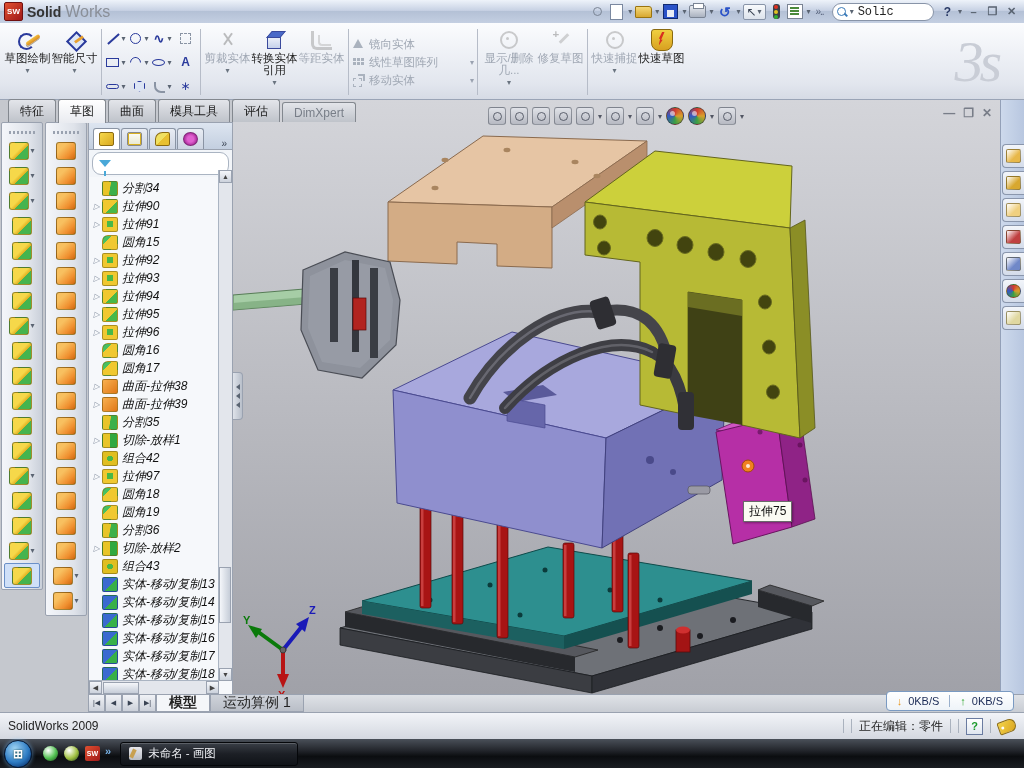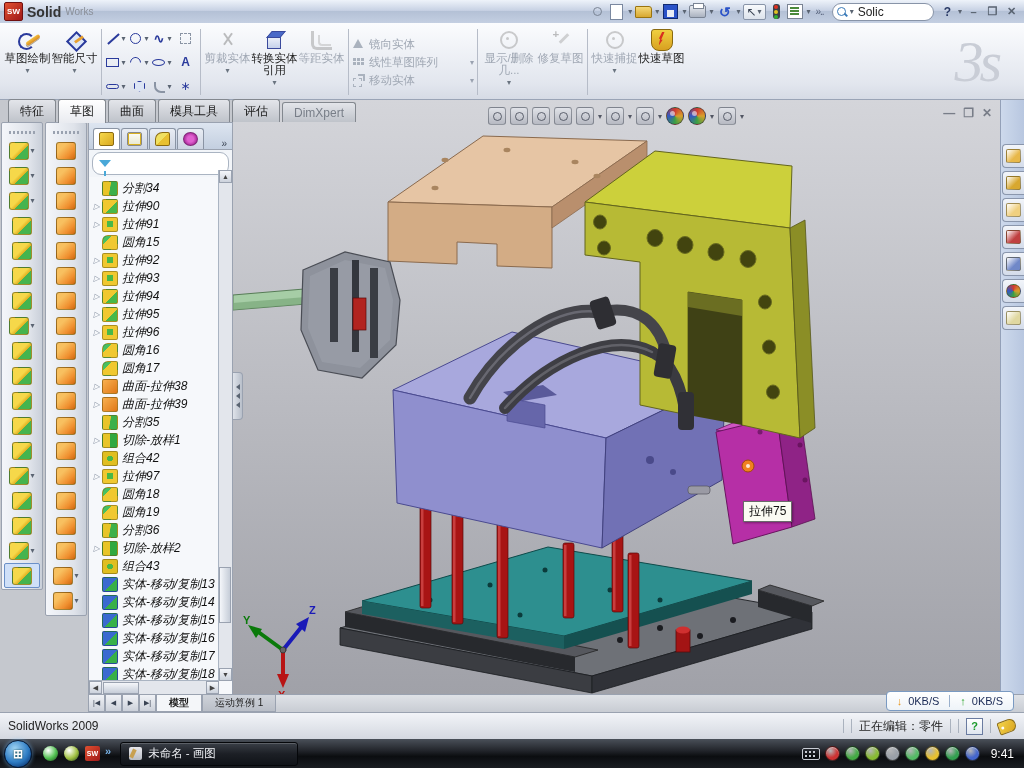--- a/index.html
+++ b/index.html
@@ -7,21 +7,21 @@
   #app{position:relative;width:1024px;height:768px;background:#c5c8ce;}
 
   
   #titlebar{position:absolute;left:0;top:0;width:1024px;height:23px;
     background:linear-gradient(#eef3fa,#c8d2e4 45%,#b4c1d6 50%,#c4cfe2);
     display:flex;align-items:center;border-bottom:1px solid #8d99ad;}
   .tb-logo{display:flex;align-items:center;gap:4px;padding:0 10px 0 4px;}
   .sw-cube{display:inline-flex;align-items:center;justify-content:center;width:17px;height:17px;
     background:linear-gradient(135deg,#e05030,#a01818);color:#fff;font-size:8px;font-weight:bold;border-radius:2px;border:1px solid #701010;}
   .lg-solid{font-weight:bold;color:#333;font-size:14px;}
-  .lg-works{color:#8a8f98;font-size:10px;}
+  .lg-works{color:#8a8f98;font-size:16px;}
   #menubar{display:flex;gap:2px;margin-left:8px;}
   .menu-item{padding:3px 9px;color:#1c2844;cursor:default;}
   .tb-tools{margin-left:auto;display:flex;align-items:center;gap:2px;padding-right:4px;}
   .ti{width:17px;height:16px;display:inline-flex;align-items:center;justify-content:center;position:relative;}
   .caret{font-size:8px;color:#5a6472;margin:0 1px;}
   .ico-pin{width:7px;height:7px;border:1.5px solid #7a8494;border-radius:50%;margin:0 4px;}
   .ico-new{width:11px;height:14px;background:#fff;border:1px solid #7a88a0;}
   .ico-open{width:15px;height:10px;background:linear-gradient(#f4d879,#d8a830);border:1px solid #9a7410;border-radius:1px 3px 1px 1px;}
   .ico-save{width:13px;height:13px;background:#2a52c8;border:1px solid #102a70;position:relative;}
   .ico-save::after{content:"";position:absolute;left:3px;top:5px;width:7px;height:7px;background:#e8ecf4;}
@@ -31,21 +31,21 @@
   .sel-box{border:1px solid #8894a8;background:linear-gradient(#f8fafc,#dde3ec);border-radius:2px;padding:0 2px;display:flex;align-items:center;}
   .ico-cursor{color:#3a4454;font-size:12px;}
   .ico-light{width:7px;height:15px;background:#3a4048;border-radius:3px;display:flex;flex-direction:column;align-items:center;justify-content:space-around;}
   .ico-light i{width:4px;height:4px;border-radius:50%;display:block;}
   .ico-list{width:14px;height:13px;background:#fff;border:1px solid #7a8494;position:relative;}
   .ico-list::after{content:"";position:absolute;left:2px;top:2px;width:9px;height:1.5px;background:#4a8a3a;box-shadow:0 3px 0 #4a8a3a,0 6px 0 #4a8a3a;}
   .ovf{color:#55607a;font-size:10px;letter-spacing:-1px;margin:0 2px;}
   .searchbox{display:flex;align-items:center;gap:3px;background:#fff;border:1px solid #8894a8;border-radius:9px;height:16px;padding:0 8px 0 4px;margin:0 4px;min-width:88px;}
   .mag{width:7px;height:7px;border:1.5px solid #3a7ab8;border-radius:50%;position:relative;}
   .mag::after{content:"";position:absolute;left:6px;top:6px;width:4px;height:1.5px;background:#3a7ab8;transform:rotate(45deg);}
-  .search-text{color:#222;}
+  .search-text{color:#222;font-family:Liberation Mono, monospace;}
   .helpq{color:#2a3a66;font-weight:bold;padding:0 4px;}
   .winbtn{width:17px;height:15px;display:inline-flex;align-items:center;justify-content:center;color:#5a6472;font-size:11px;font-weight:bold;}
 
   
   #cmdbar{position:absolute;left:0;top:23px;width:1024px;height:77px;
     background:linear-gradient(#fbfcfe,#e2e6ee 80%,#d6dbe5);border-bottom:1px solid #9aa4b6;
     display:flex;align-items:stretch;padding:2px 4px 0 4px;box-sizing:border-box;}
   .grp-sep{width:1px;background:#b6bcc8;margin:4px 3px;}
   .bigbtn{width:47px;display:flex;flex-direction:column;align-items:center;justify-content:flex-start;padding-top:3px;color:#222;text-align:center;line-height:12px;font-size:11.5px;}
   .bigbtn .bicon{height:24px;display:flex;align-items:center;justify-content:center;}
@@ -179,21 +179,21 @@
 
   
   #taskpane{position:absolute;right:0;top:0;width:24px;bottom:17px;background:linear-gradient(90deg,#cdd9ec,#b8c7e0);border-left:1px solid #93a0b8;display:flex;flex-direction:column;align-items:center;padding-top:44px;gap:3px;box-sizing:border-box;}
   .tpn-btn{width:21px;height:22px;border:1px solid #8a96ac;border-right:none;border-radius:4px 0 0 4px;background:linear-gradient(#f2f5fa,#d4dcea);display:flex;align-items:center;justify-content:center;}
   .tpn-ic{width:13px;height:12px;border-radius:2px;border:1px solid rgba(80,70,30,.5);}
   .tpn-ball{background:conic-gradient(#d23a2e,#d8a02c,#3aa044,#3458c4,#d23a2e);border-radius:50%;}
 
   
   #doctabs{position:absolute;left:88px;right:0;bottom:0;height:17px;background:linear-gradient(#dfe2e7,#c8ccd3);border-top:1px solid #9aa2b0;display:flex;align-items:stretch;}
   .nav-btn{width:17px;display:flex;align-items:center;justify-content:center;font-size:7px;color:#3a4454;background:linear-gradient(#f0f2f6,#ccd1da);border:1px solid #9aa2b0;border-top:none;box-sizing:border-box;}
-  .dtab{padding:1px 12px;font-size:10px;display:flex;align-items:center;border:1px solid #9aa2b0;border-top:none;color:#222;background:linear-gradient(#cfd3da,#b9bec7);}
+  .dtab{padding:1px 12px;font-size:14px;display:flex;align-items:center;border:1px solid #9aa2b0;border-top:none;color:#222;background:linear-gradient(#cfd3da,#b9bec7);}
   .dtab.active{background:#f4f6f9;font-weight:bold;}
   
   #netwidget{position:absolute;right:10px;bottom:1px;height:18px;background:linear-gradient(#ffffff,#eef3f8);border:1px solid #7a9ac2;border-radius:4px;display:flex;align-items:center;font-size:11px;color:#1a2a55;z-index:9;}
   #netwidget .seg{display:flex;align-items:center;gap:6px;padding:0 10px;}
   #netwidget .div{width:1px;height:12px;background:#9ab0cc;}
   .arr-dn{color:#e8971e;font-weight:bold;}
   .arr-up{color:#2da52d;font-weight:bold;}
 
   
   #statusbar{position:absolute;left:0;top:712px;width:1024px;height:27px;background:linear-gradient(#f2f4f8,#d4d8e0);border-top:1px solid #9aa2b0;display:flex;align-items:center;padding:0 8px;box-sizing:border-box;color:#222;}
@@ -943,28 +943,14 @@
         <span class="ql" style="background: radial-gradient(circle at 35% 30%, rgb(255, 255, 255) 0%, rgb(160, 192, 64) 55%, rgb(26, 58, 26)); border-radius: 50%;"></span>
         <span class="ql sw">SW</span>
       </div>
     <span class="ql-chev">»</span>
     <div id="taskbtns" style="display:flex;align-items:center;">
         <div class="taskbtn">
           <span class="tk-ic tk-paint"></span>
           <span>未命名 - 画图</span>
         </div>
       </div>
-    <div id="tray">
-      <span class="kbd"></span>
-      <span id="trayicons" style="display:flex;align-items:center;gap:5px;">
-          <span class="tray-dot" style="background: radial-gradient(circle at 35% 30%, rgba(255, 255, 255, 0.667) 0%, rgb(204, 51, 51) 55%);"></span>
-          <span class="tray-dot" style="background: radial-gradient(circle at 35% 30%, rgba(255, 255, 255, 0.667) 0%, rgb(68, 170, 68) 55%);"></span>
-          <span class="tray-dot" style="background: radial-gradient(circle at 35% 30%, rgba(255, 255, 255, 0.667) 0%, rgb(136, 187, 51) 55%);"></span>
-          <span class="tray-dot" style="background: radial-gradient(circle at 35% 30%, rgba(255, 255, 255, 0.667) 0%, rgb(154, 160, 168) 55%);"></span>
-          <span class="tray-dot" style="background: radial-gradient(circle at 35% 30%, rgba(255, 255, 255, 0.667) 0%, rgb(85, 187, 102) 55%);"></span>
-          <span class="tray-dot" style="background: radial-gradient(circle at 35% 30%, rgba(255, 255, 255, 0.667) 0%, rgb(232, 192, 48) 55%);"></span>
-          <span class="tray-dot" style="background: radial-gradient(circle at 35% 30%, rgba(255, 255, 255, 0.667) 0%, rgb(51, 160, 80) 55%);"></span>
-          <span class="tray-dot" style="background: radial-gradient(circle at 35% 30%, rgba(255, 255, 255, 0.667) 0%, rgb(68, 102, 204) 55%);"></span>
-        </span>
-      <span id="clock">9:41</span>
-    </div>
   </div>
 </div>
 
 </body></html>

